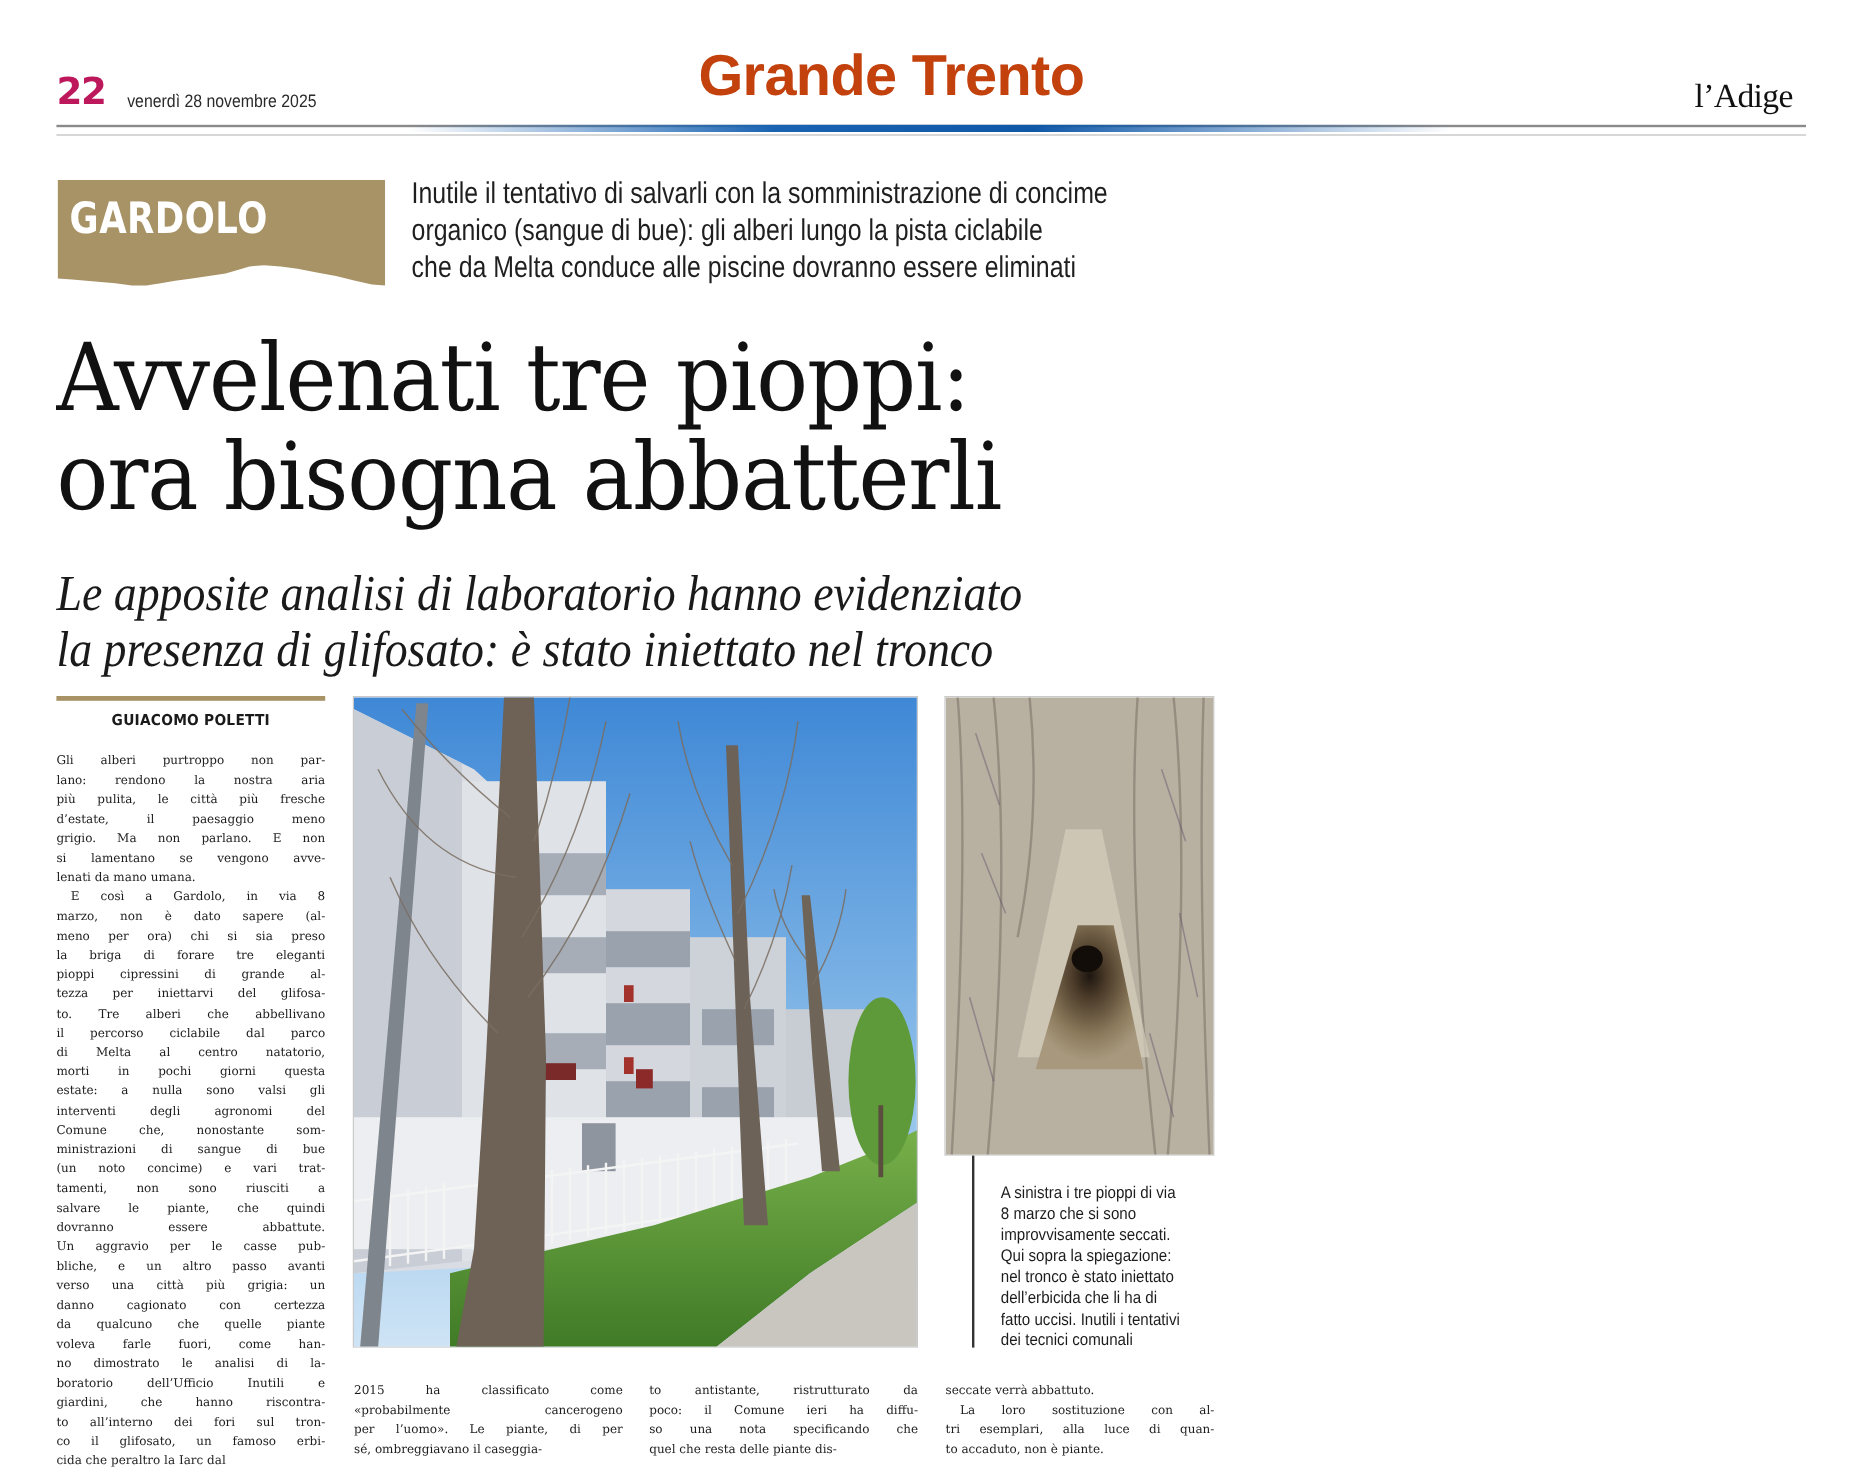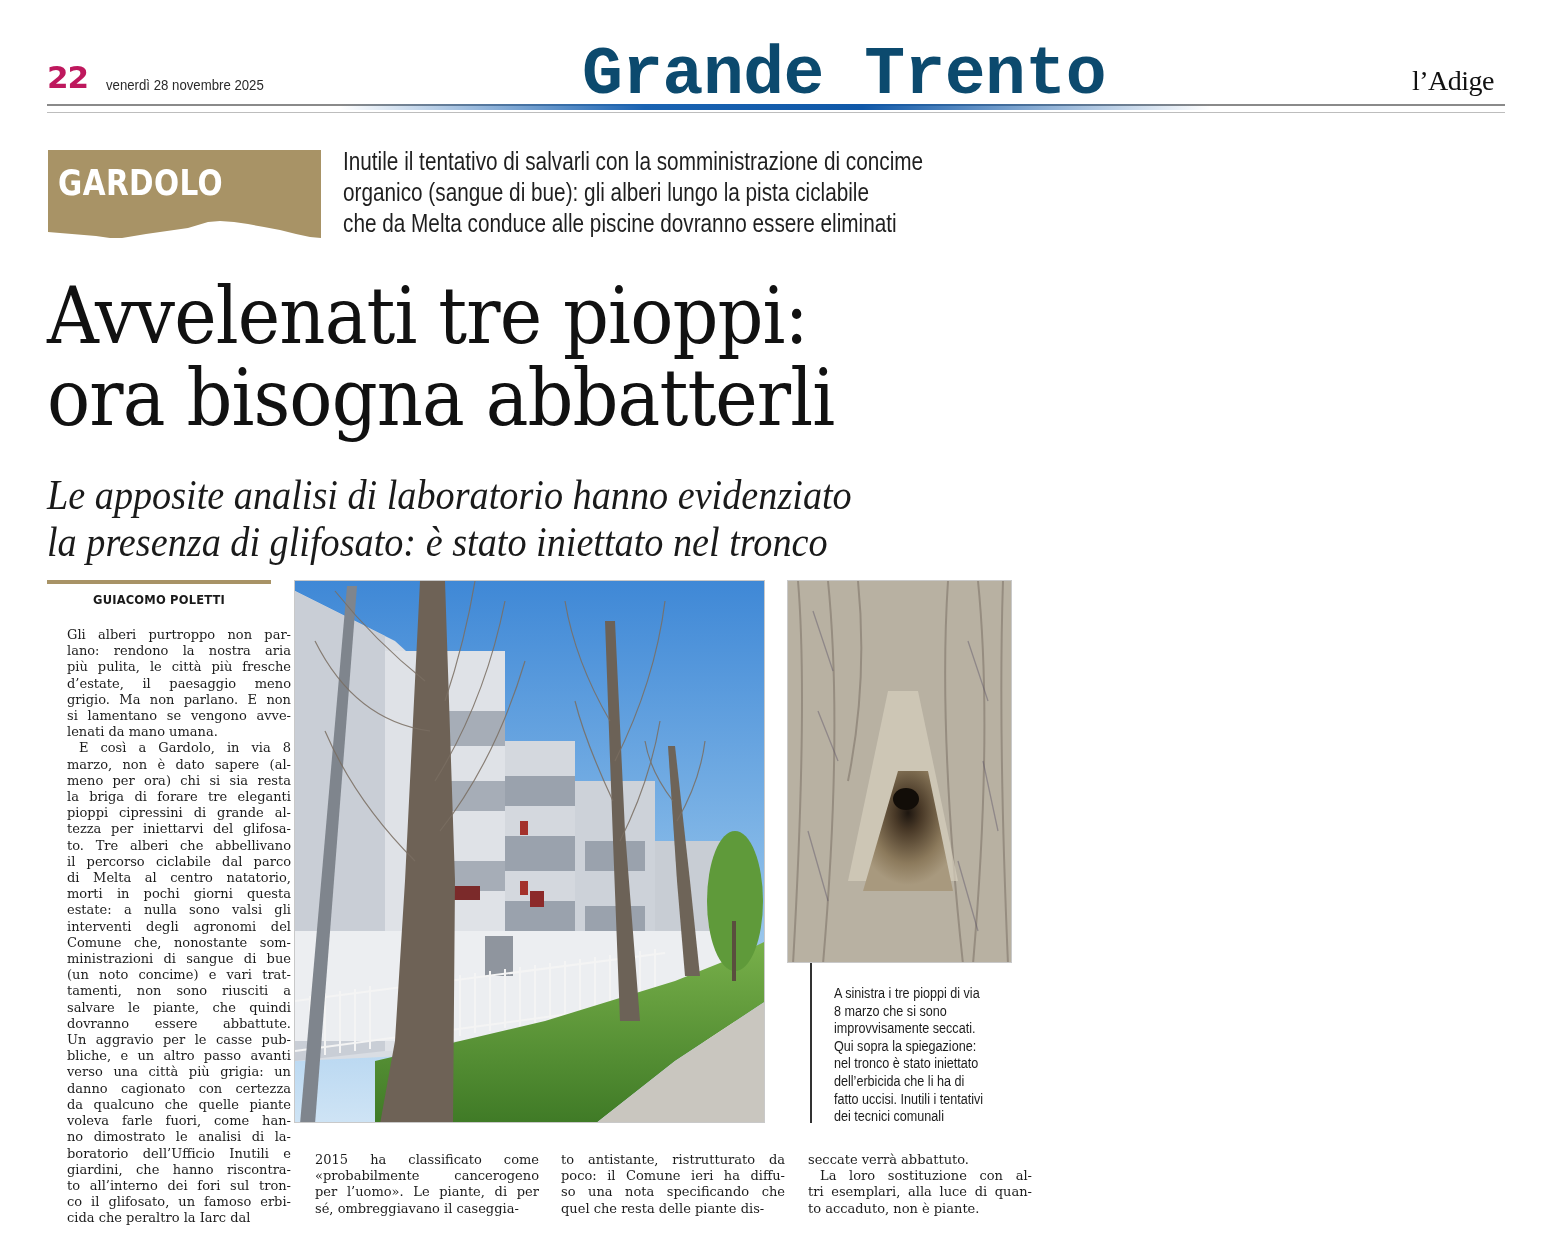--- a/index.html
+++ b/index.html
@@ -2,21 +2,21 @@
 <html><head>
 <meta charset="utf-8">
 <style>
   * { box-sizing: border-box; margin: 0; padding: 0; }
   html, body { width: 1556px; height: 1235px; background: #ffffff; overflow: hidden; }
   body { position: relative; font-family: "DejaVu Serif", serif; color: #1a1a1a; }
 
   
   .page-num { position: absolute; left: 47px; top: 62px; font-family: "DejaVu Sans", sans-serif; font-weight: bold; font-size: 31px; line-height: 1; color: #be185d; letter-spacing: -1px; }
   .page-date { position: absolute; left: 106px; top: 76px; font-family: "Liberation Sans", sans-serif; font-size: 15px; color: #2a2a2a; transform: scaleX(0.88); transform-origin: left; }
-  .section-title { position: absolute; left: 582px; top: 38px; font-family: Liberation Mono, monospace; font-weight: bold; font-size: 68px; line-height: 1.1; color: #0c4a6e; letter-spacing: -0.5px; }
+  .section-title { position: absolute; left: 582px; top: 38px; font-family: Liberation Sans, sans-serif; font-weight: bold; font-size: 48px; line-height: 1.1; color: #c2410c; letter-spacing: -0.5px; }
   .brand-logo { position: absolute; left: 1412px; top: 65px; font-family: "Liberation Serif", serif; font-weight: normal; font-size: 28px; color: #111; letter-spacing: -0.5px; }
   .rule-top { position: absolute; left: 47px; top: 104px; width: 1458px; height: 2px; background: #8a8a8a; }
   .rule-blue { position: absolute; left: 340px; top: 104px; width: 870px; height: 6px;
     background: linear-gradient(90deg, rgba(20,90,175,0) 0%, #1a63b2 35%, #0f58a8 60%, rgba(20,90,175,0) 100%); }
   .rule-bottom { position: absolute; left: 47px; top: 112px; width: 1458px; height: 1px; background: #bdbdbd; }
 
   
   .location-tag { position: absolute; left: 48px; top: 150px; width: 292px; height: 95px; }
   .location-tag svg { position: absolute; left: 0; top: 0; }
   .location-tag span { position: absolute; left: 10px; top: 12px; font-family: "DejaVu Sans", sans-serif; font-weight: bold; font-size: 36px; color: #ffffff; letter-spacing: 0.5px; transform: scaleX(0.82); transform-origin: left; }
@@ -28,21 +28,21 @@
   .headline { position: absolute; left: 47px; top: 275px; font-family: "DejaVu Serif", serif; font-size: 78px; line-height: 82px; color: #111; letter-spacing: -1px; transform: scaleX(0.92); transform-origin: left top; }
   .headline div { white-space: nowrap; }
   .subheadline { position: absolute; left: 47px; top: 472px; font-family: "Liberation Serif", serif; font-style: italic; font-size: 42px; line-height: 47px; color: #1a1a1a; transform: scaleX(0.91); transform-origin: left top; }
   .subheadline div { white-space: nowrap; }
 
   
   .byline-rule { position: absolute; left: 47px; top: 580px; width: 224px; height: 4px; background: #a89366; }
   .byline { position: absolute; left: 47px; top: 592px; width: 224px; text-align: center; font-family: "DejaVu Sans", sans-serif; font-weight: bold; font-size: 12.5px; color: #1a1a1a; letter-spacing: 0.2px; transform: scaleX(0.92); }
 
   
-  .col { position: absolute; font-family: "DejaVu Serif", serif; font-size: 13px; line-height: 16.2px; color: #1c1c1c; text-align: justify; margin-left: 20px; }
+  .col { position: absolute; font-family: "DejaVu Serif", serif; font-size: 10px; line-height: 16.2px; color: #1c1c1c; text-align: justify; }
   .col .line { display: block; white-space: nowrap; text-align: justify; text-align-last: justify; }
   .col .line.last { text-align-last: left; }
   .col-1 { left: 47px; top: 627px; width: 224px; }
   .col-2 { left: 295px; top: 1152px; width: 224px; }
   .col-3 { left: 541px; top: 1152px; width: 224px; }
   .col-4 { left: 788px; top: 1152px; width: 224px; }
 
   
   .photo { position: absolute; overflow: hidden; border: 1px solid #c9c9c9; }
   .photo-main { left: 294px; top: 580px; width: 471px; height: 543px; }
@@ -92,21 +92,21 @@
 <div class="col col-1" id="col1">
     <span class="line">Gli alberi purtroppo non par-</span>
     <span class="line">lano: rendono la nostra aria</span>
     <span class="line">più pulita, le città più fresche</span>
     <span class="line">d’estate, il paesaggio meno</span>
     <span class="line">grigio. Ma non parlano. E non</span>
     <span class="line">si lamentano se vengono avve-</span>
     <span class="line last">lenati da mano umana.</span>
     <span class="line" style="text-indent: 12px;">E così a Gardolo, in via 8</span>
     <span class="line">marzo, non è dato sapere (al-</span>
-    <span class="line">meno per ora) chi si sia resta</span>
+    <span class="line">meno per ora) chi si sia preso</span>
     <span class="line">la briga di forare tre eleganti</span>
     <span class="line">pioppi cipressini di grande al-</span>
     <span class="line">tezza per iniettarvi del glifosa-</span>
     <span class="line">to. Tre alberi che abbellivano</span>
     <span class="line">il percorso ciclabile dal parco</span>
     <span class="line">di Melta al centro natatorio,</span>
     <span class="line">morti in pochi giorni questa</span>
     <span class="line">estate: a nulla sono valsi gli</span>
     <span class="line">interventi degli agronomi del</span>
     <span class="line">Comune che, nonostante som-</span>

